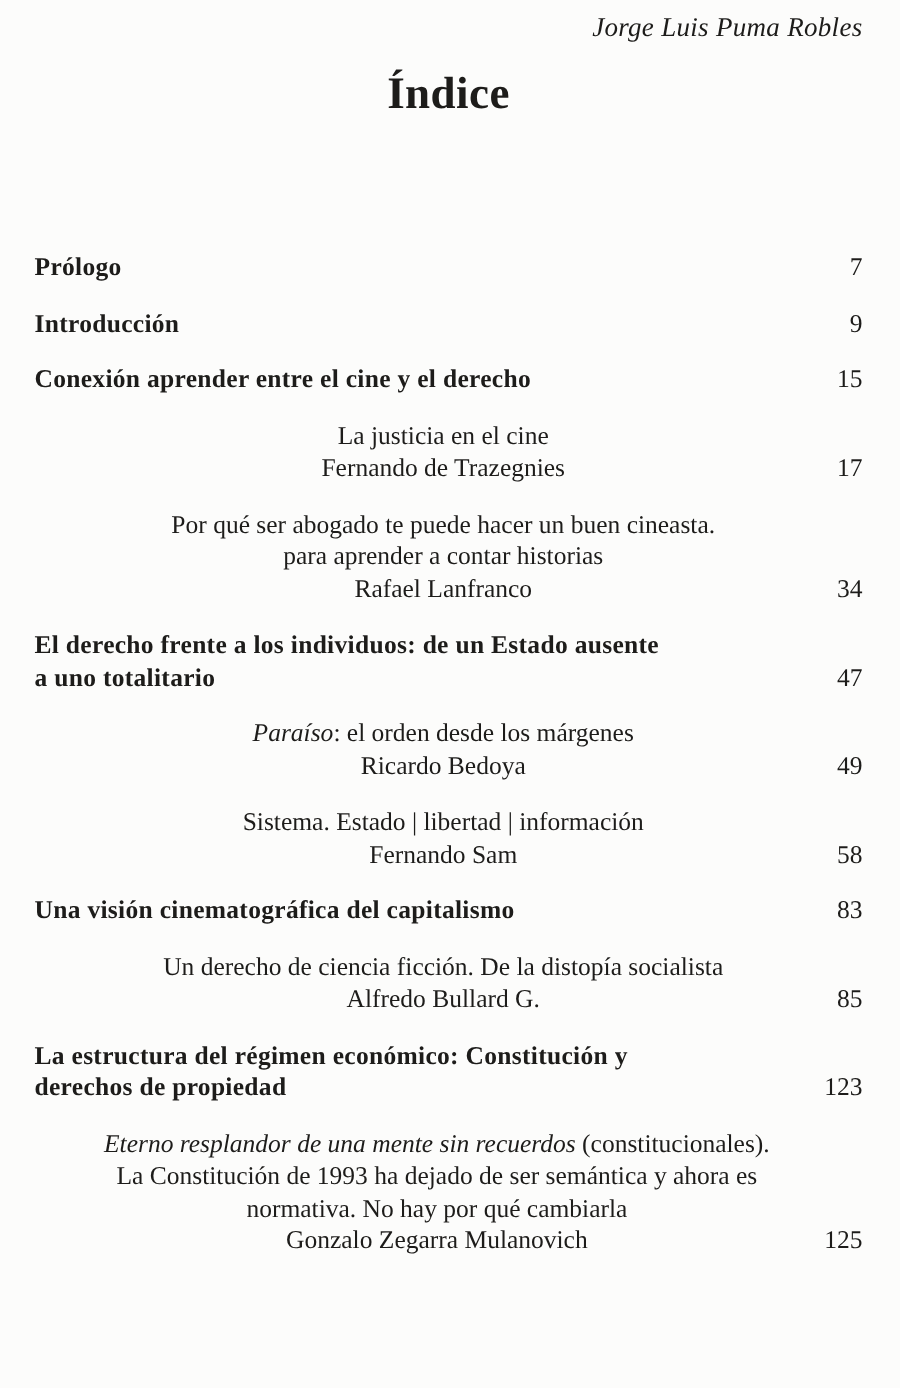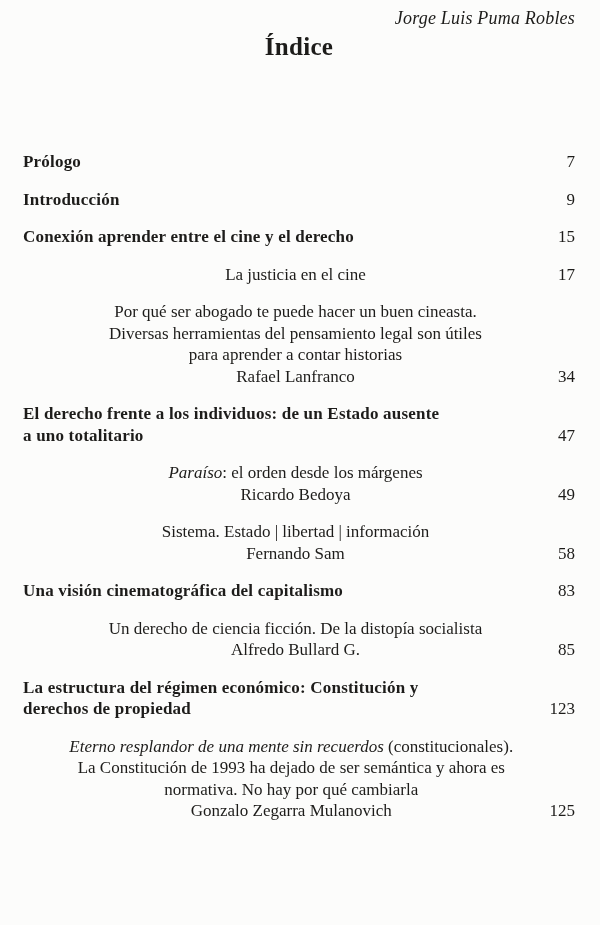--- a/index.html
+++ b/index.html
@@ -18,23 +18,23 @@
   .author-line {
     text-align: right;
     font-style: italic;
     font-size: 18px;
     line-height: 21px;
     letter-spacing: 0.2px;
   }
   .page-title {
     text-align: center;
     font-weight: bold;
-    font-size: 25px;
+    font-size: 30px;
     line-height: 26px;
-    margin-top: 5px;
+    margin-top: 21px;
     letter-spacing: 0.3px;
   }
   .toc {
     margin-top: 91px;
   }
   .toc-entry {
     display: flex;
     justify-content: space-between;
     align-items: flex-end;
     margin-bottom: 16px;
@@ -79,27 +79,27 @@
       </div>
       <div class="toc-entry section">
         <div class="entry-lines">
           <div class="entry-line"><span>Conexión aprender entre el cine y el derecho</span></div>
         </div>
         <div class="entry-page">15</div>
       </div>
       <div class="toc-entry article">
         <div class="entry-lines">
           <div class="entry-line"><span>La justicia en el cine</span></div>
+          <div class="entry-line"><span>Fernando de Trazegnies</span></div>
         </div>
         <div class="entry-page">17</div>
       </div>
       <div class="toc-entry article">
         <div class="entry-lines">
           <div class="entry-line"><span>Por qué ser abogado te puede hacer un buen cineasta.</span></div>
-          <div class="entry-line"><span>Diversas herramientas del pensamiento legal son útiles</span></div>
           <div class="entry-line"><span>para aprender a contar historias</span></div>
           <div class="entry-line"><span>Rafael Lanfranco</span></div>
         </div>
         <div class="entry-page">34</div>
       </div>
       <div class="toc-entry section">
         <div class="entry-lines">
           <div class="entry-line"><span>El derecho frente a los individuos: de un Estado ausente</span></div>
           <div class="entry-line"><span>a uno totalitario</span></div>
         </div>

